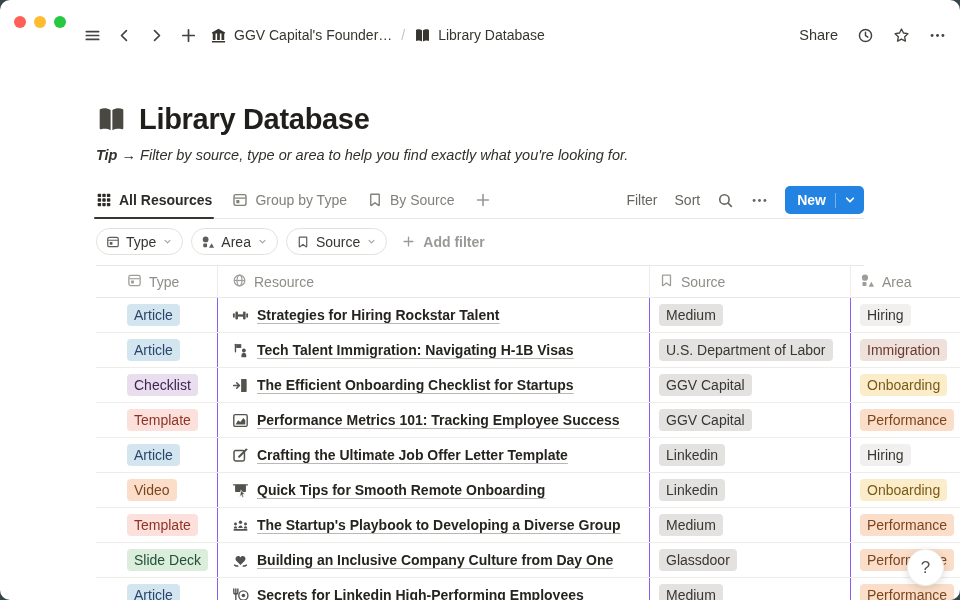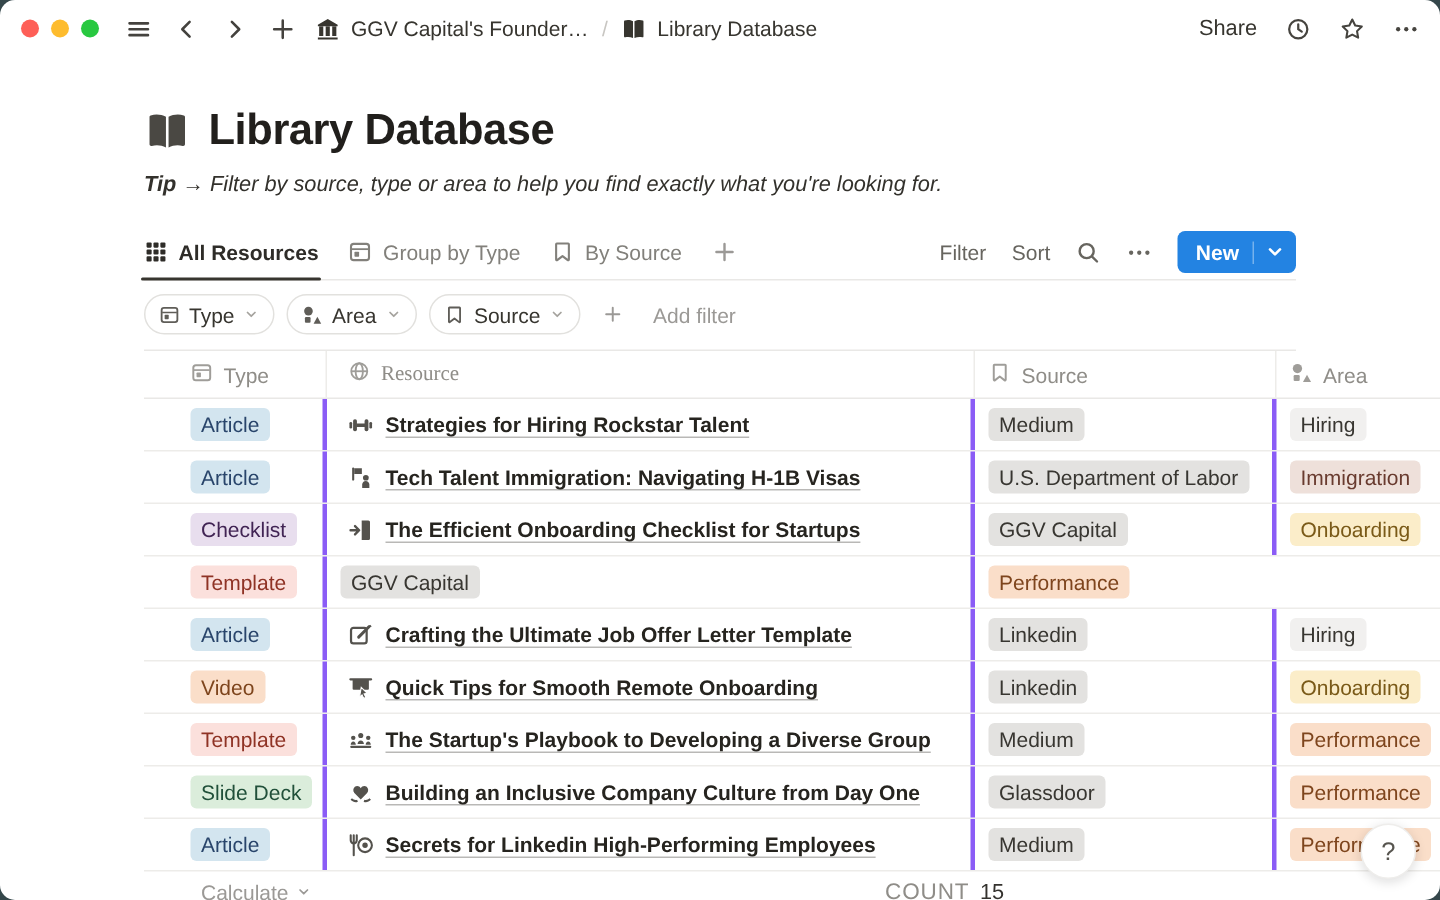--- a/index.html
+++ b/index.html
@@ -1,21 +1,21 @@
 <!DOCTYPE html>
 <html><head>
 <meta charset="utf-8">
 <style>
   html,body{margin:0;padding:0;}
   body{width:960px;height:600px;background:#35474B;font-family:"Liberation Sans",sans-serif;overflow:hidden;
        -webkit-font-smoothing:antialiased;}
   .window{position:absolute;inset:0;background:#fff;border-radius:10px;overflow:hidden;}
 
   
-  .topbar{height:38px;display:flex;align-items:center;padding:0 14px;}
+  .topbar{height:38px;display:flex;padding:16px 14px;}
   .lights{display:flex;gap:8px;margin-right:18px;}
   .light{width:12px;height:12px;border-radius:50%;}
   .l-red{background:#FE5F57}.l-yellow{background:#FEBC2E}.l-green{background:#28C840}
   .nav-icons{display:flex;gap:15px;align-items:center;color:#44423E;margin-right:13px;}
   .icon-16 svg{width:17px;height:17px;display:block;}
   .breadcrumb{display:flex;align-items:center;font-size:14px;color:#37352F;gap:7px;}
   .crumb-icon{color:#37352F;}
   .crumb-sep{color:#C8C6C2;padding:0 2px;}
   .topbar-right{margin-left:auto;display:flex;align-items:center;gap:19px;color:#37352F;font-size:14.5px;}
   .topbar-right .icon-16{color:#46443F;}
@@ -45,37 +45,37 @@
   .btn-new-chevron{padding:0 7px;display:flex;color:#fff;}
   .btn-new-chevron svg{width:14px;height:14px;}
 
   
   .filterbar{margin-top:9px;width:768px;display:flex;gap:8px;align-items:center;padding-bottom:10px;border-bottom:1px solid #E9E8E6;}
   .chip{display:flex;align-items:center;gap:6px;border:1px solid #E2E1DE;border-radius:20px;padding:0 9px 0 9px;font-size:14px;color:#37352F;height:25px;white-space:nowrap;}
   .chip .c-ic{color:#5F5D58;display:flex;}
   .chip .c-ic svg{width:14px;height:14px;}
   .chip .chev{color:#A5A39E;display:flex;}
   .chip .chev svg{width:11px;height:11px;}
-  .add-filter{color:#9B9996;font-size:14px;display:flex;gap:20px;align-items:center;margin-left:7px;}
+  .add-filter{color:#9B9996;font-size:14px;display:flex;gap:8px;align-items:center;margin-left:7px;font-weight:bold;}
   .add-filter svg{width:13px;height:13px;}
 
   
   .table{width:925px;}
   .thead{display:grid;grid-template-columns:122px 432px 201px 170px;height:31px;align-items:stretch;color:#8F8D88;font-size:14px;border-bottom:1px solid #E9E8E6;}
   .th{display:flex;gap:7px;align-items:center;}
   .th svg{width:15px;height:15px;opacity:.85;}
   .th:not(:last-child){border-right:1px solid #EDECE9;}
   .th-type{padding-left:31px;}
-  .th-resource{padding-left:14px;font-family:Liberation Serif, serif;}
+  .th-resource{padding-left:14px;}
   .th-source{padding-left:9px;}
   .th-area{padding-left:9px;}
 
   .t-row{display:grid;grid-template-columns:122px 432px 201px 170px;height:34px;align-items:stretch;border-bottom:1px solid #EDECE9;}
   .cell{display:flex;align-items:center;overflow:hidden;}
-  .cell:not(:last-child){border-right:3px solid #8b5cf6;}
+  .cell:not(:last-child){border-right:1px solid #8b5cf6;}
   .cell-type{padding-left:31px;}
   .cell-resource{padding-left:14px;gap:8px;}
   .cell-source{padding-left:9px;}
   .cell-area{padding-left:9px;}
   .tag{font-size:14px;line-height:20px;padding:1px 7px;border-radius:4px;white-space:nowrap;}
   .row-icon{color:#54524D;display:flex;flex:none;}
   .row-icon svg{width:17px;height:17px;}
   .res-title{font-size:14px;font-weight:700;color:#26241F;white-space:nowrap;
              text-decoration:underline;text-decoration-color:rgba(55,53,47,.35);
              text-underline-offset:2.5px;text-decoration-thickness:1px;}
@@ -403,20 +403,29 @@
               <span class="tag" style="background: rgb(227, 226, 224); color: rgb(56, 54, 49);">GGV Capital</span>
             </div>
             <div class="cell cell-area">
               <span class="tag" style="background: rgb(251, 237, 201); color: rgb(122, 90, 24);">Onboarding</span>
             </div>
           </div>
           <div class="t-row">
             <div class="cell cell-type">
               <span class="tag" style="background: rgb(251, 224, 220); color: rgb(143, 51, 37);">Template</span>
             </div>
+            <div class="cell cell-resource">
+              <span class="row-icon">
+                <svg viewBox="0 0 16 16">
+                  <rect x="1.7" y="2.5" width="12.6" height="11" rx="1.3" fill="none" stroke="currentColor" stroke-width="1.3"></rect>
+                  <path d="M3.4 11.7l2.3-3.9 2.2 1.5 2.7-3.7 1.9 2.2v3.9z" fill="currentColor"></path>
+                </svg>
+              </span>
+              <span class="res-title">Performance Metrics 101: Tracking Employee Success</span>
+            </div>
             <div class="cell cell-source">
               <span class="tag" style="background: rgb(227, 226, 224); color: rgb(56, 54, 49);">GGV Capital</span>
             </div>
             <div class="cell cell-area">
               <span class="tag" style="background: rgb(250, 222, 201); color: rgb(126, 69, 29);">Performance</span>
             </div>
           </div>
           <div class="t-row">
             <div class="cell cell-type">
               <span class="tag" style="background: rgb(211, 229, 239); color: rgb(41, 69, 107);">Article</span>

